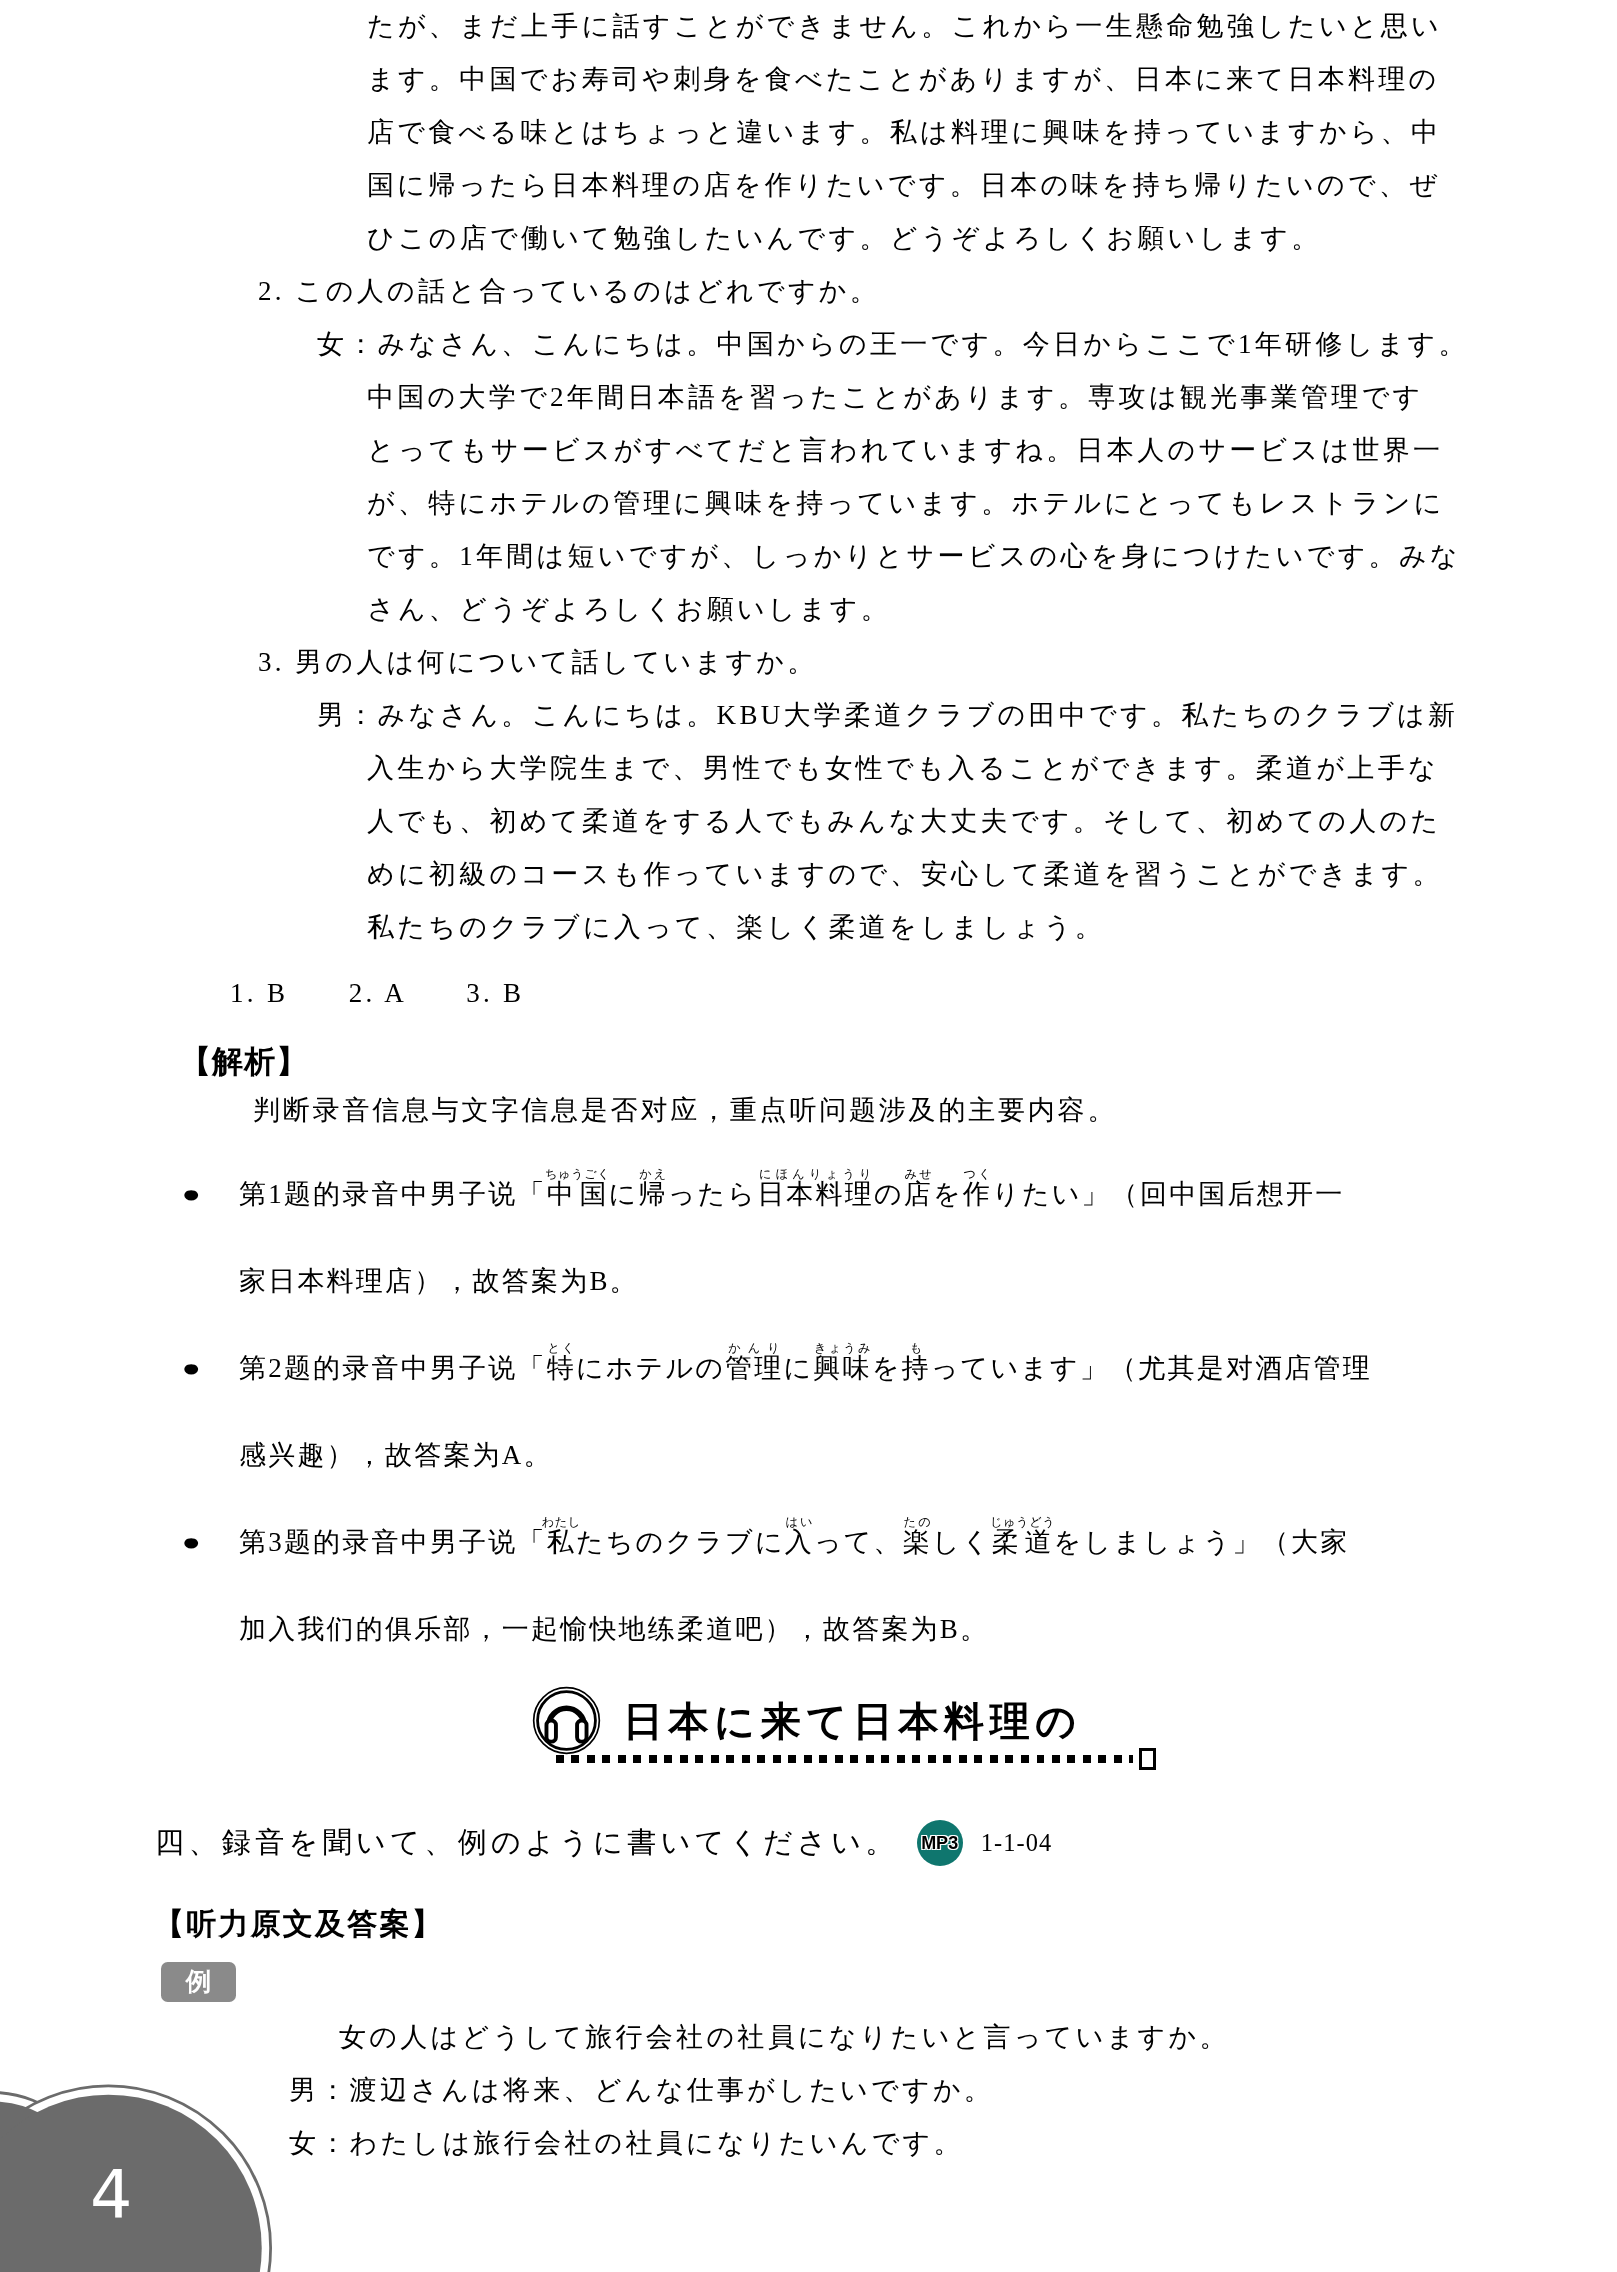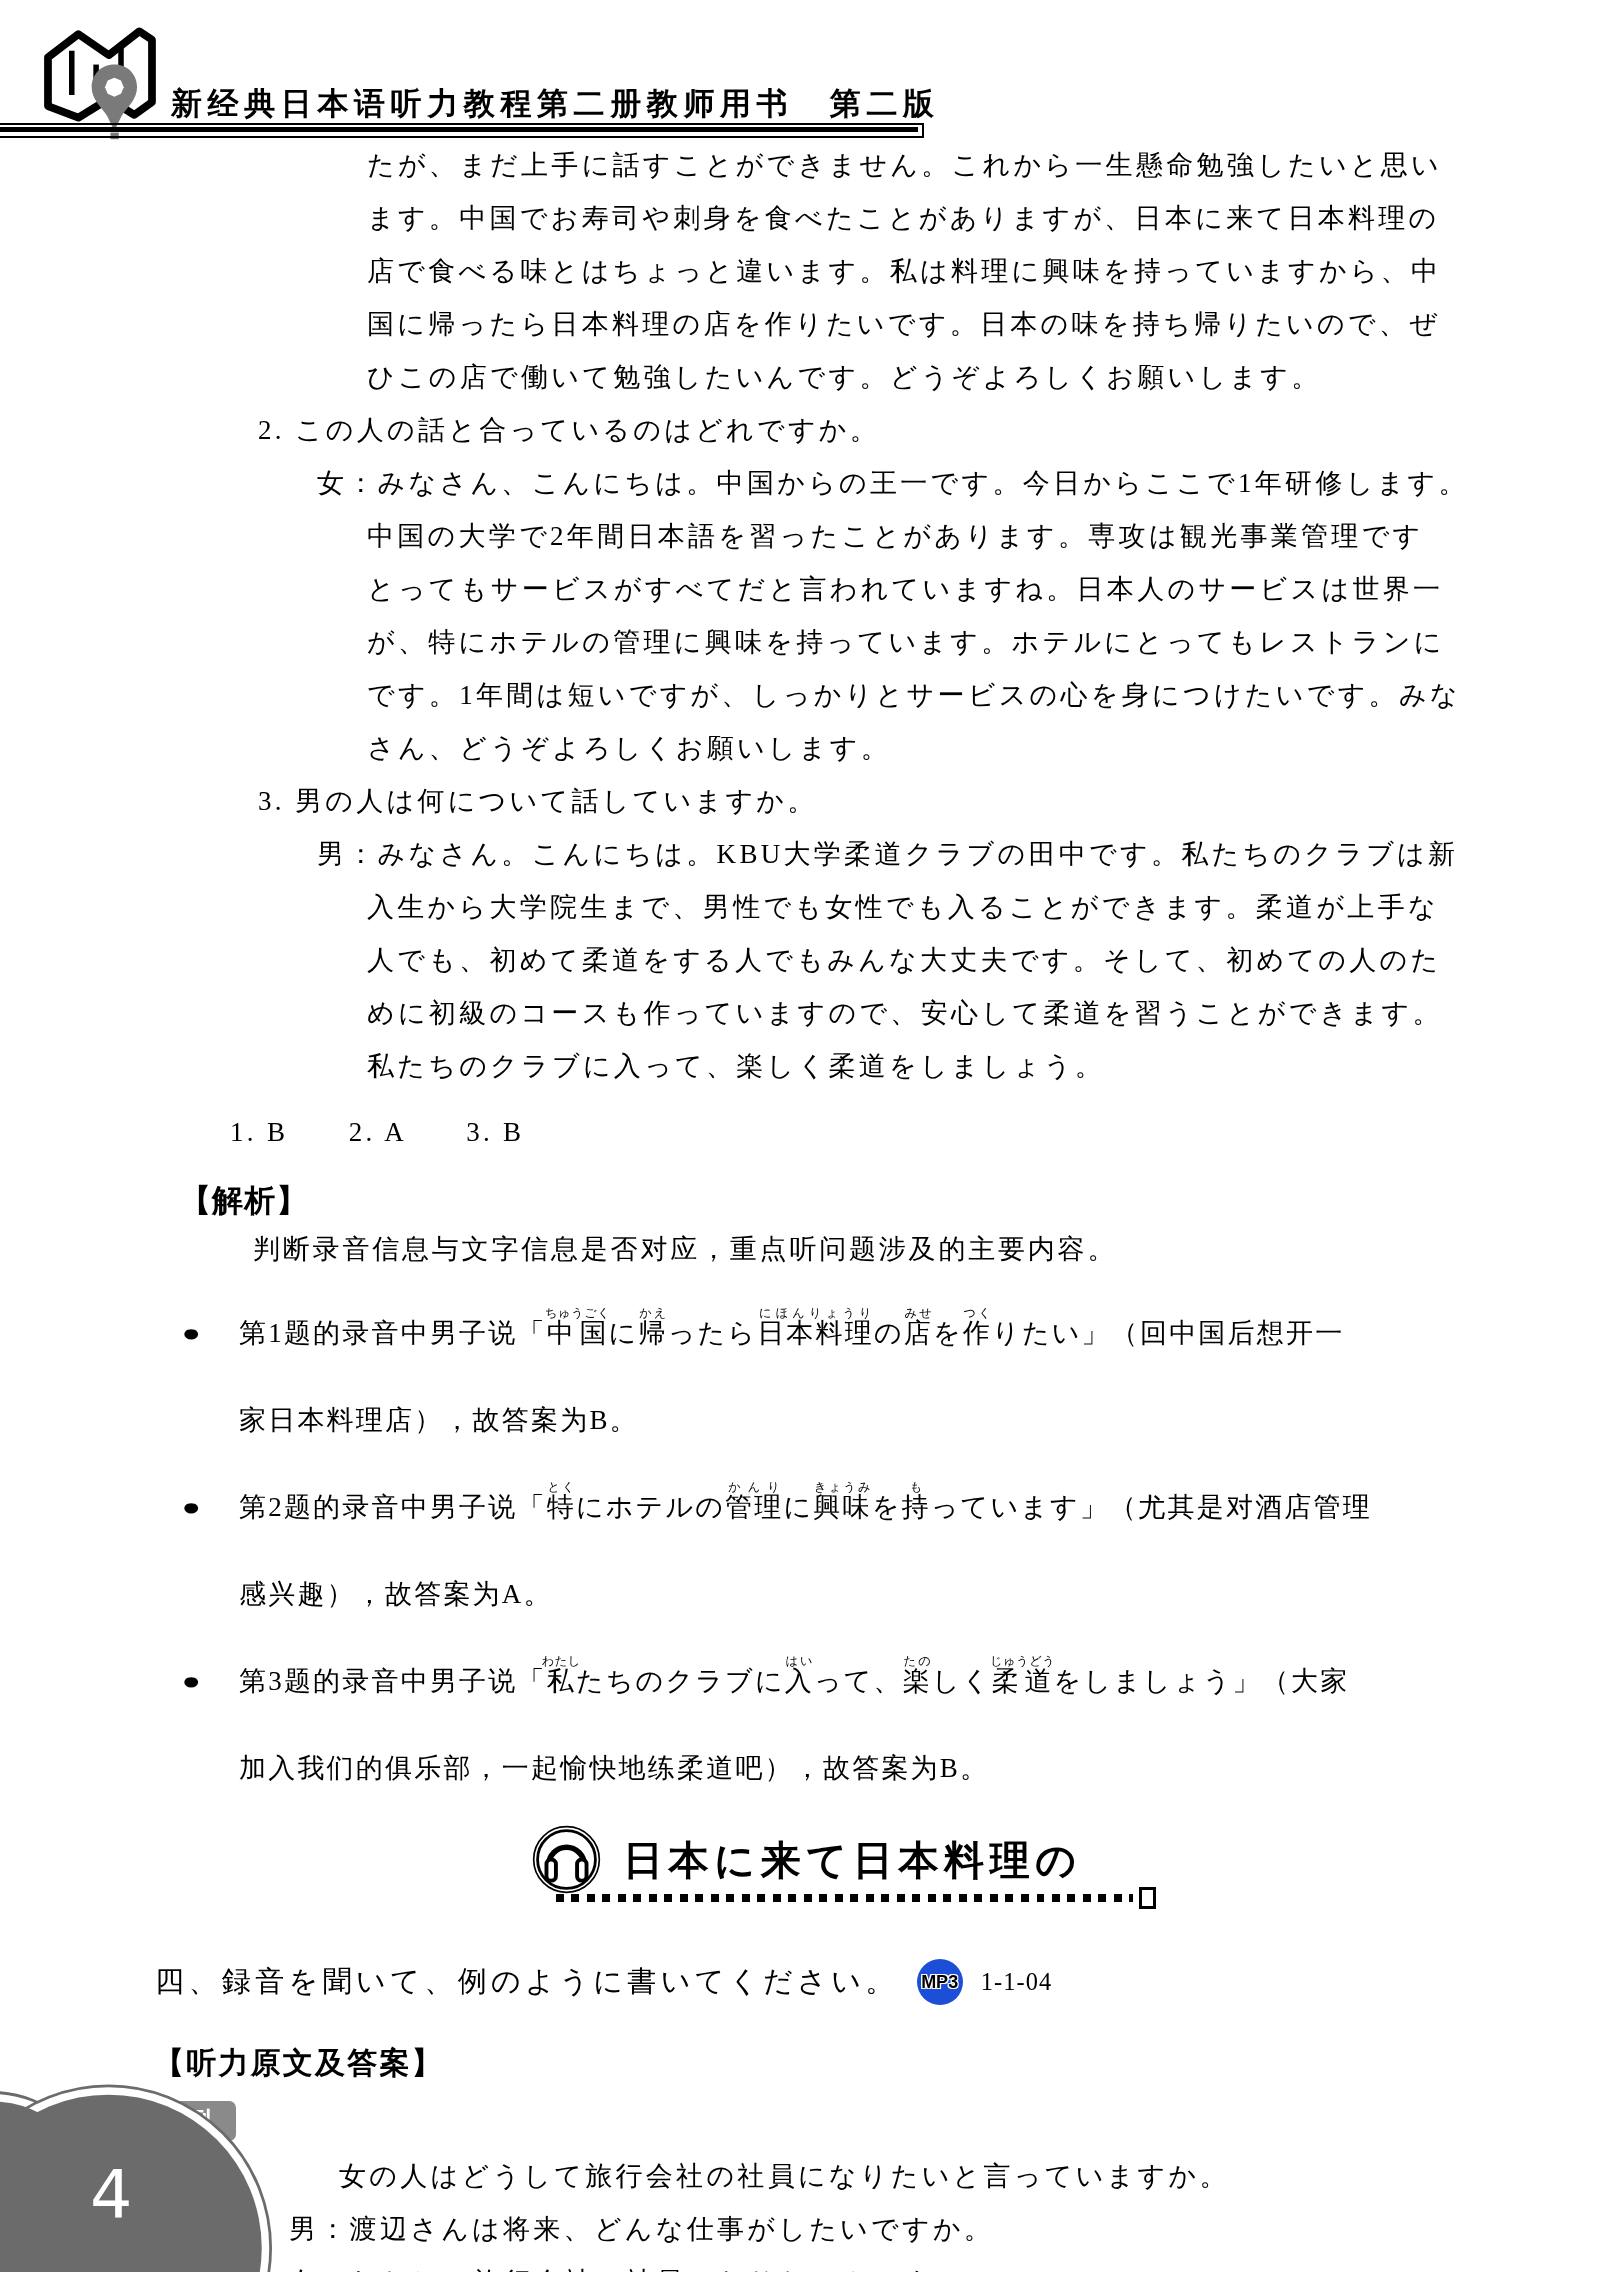--- a/index.html
+++ b/index.html
@@ -66,21 +66,21 @@
     border:3.9px solid #000;background:#fff;
   }
 
   
   .task{margin:39px 0 0 155px;display:flex;align-items:center;gap:18px;}
   .task-text{
     font-family:"Liberation Sans","DejaVu Sans",sans-serif;
     font-size:29px;letter-spacing:4.4px;font-weight:500;white-space:nowrap;
   }
   .mp3{
-    width:46px;height:46px;border-radius:50%;background:#1d4ed8;
+    width:46px;height:46px;border-radius:50%;background:#0f766e;
     display:flex;align-items:center;justify-content:center;
     font-family:"Liberation Sans","DejaVu Sans",sans-serif;
     font-weight:bold;font-size:18px;color:#000;
     text-shadow:-1.1px -1.1px 0 #fff,1.1px -1.1px 0 #fff,-1.1px 1.1px 0 #fff,1.1px 1.1px 0 #fff;
     flex:0 0 auto;
   }
   .track{font-size:24.4px;letter-spacing:1.1px;}
 
   .transcript-h{
     margin:36px 0 0 154px;font-size:30px;line-height:44px;font-weight:bold;
@@ -94,35 +94,20 @@
   .example-block{margin-top:9px;}
 
   
   .cloud{position:absolute;left:0;top:2073px;width:289px;height:200px;}
 </style>
 </head>
 <body>
 
 <div class="page">
 
-  <div class="header">
-    <svg class="logo" viewBox="0 0 230 235">
-      <path d="M30 82 L85 40 L140 78 L195 35 L218 50 L218 163 L186 186 L140 157 L85 191 L30 170 Z" fill="#ffffff" stroke="#000000" stroke-width="14" stroke-linejoin="round"></path>
-      <line x1="73" y1="70" x2="73" y2="150" stroke="#000000" stroke-width="10"></line>
-      <line x1="117" y1="95" x2="117" y2="125" stroke="#000000" stroke-width="10"></line>
-      <line x1="162" y1="60" x2="162" y2="130" stroke="#000000" stroke-width="10"></line>
-      <path d="M150 95 C174 95 191 113 191 136 C191 158 174 171 163 188 L150 215 L137 188 C126 171 109 158 109 136 C109 113 126 95 150 95 Z" fill="#7a7a7a"></path>
-      <polygon points="150,119 162,124 167,136 162,148 150,153 138,148 133,136 138,124" fill="#ffffff"></polygon>
-      <rect x="143" y="218" width="15" height="12" fill="#7a7a7a"></rect>
-    </svg>
-    <div class="header-title">新经典日本语听力教程第二册教师用书　第二版</div>
-    <div class="header-rule">
-        <div class="bar"></div>
-      </div>
-  </div>
 
   <div class="script">
       <p class="ct">たが、まだ上手に話すことができません。これから一生懸命勉強したいと思い</p>
       <p class="ct">ます。中国でお寿司や刺身を食べたことがありますが、日本に来て日本料理の</p>
       <p class="ct">店で食べる味とはちょっと違います。私は料理に興味を持っていますから、中</p>
       <p class="ct">国に帰ったら日本料理の店を作りたいです。日本の味を持ち帰りたいので、ぜ</p>
       <p class="ct">ひこの店で働いて勉強したいんです。どうぞよろしくお願いします。</p>
       <p class="q">2. この人の話と合っているのはどれですか。</p>
       <p class="sp">女：みなさん、こんにちは。中国からの王一です。今日からここで1年研修します。</p>
       <p class="ct">中国の大学で2年間日本語を習ったことがあります。専攻は観光事業管理です</p>

